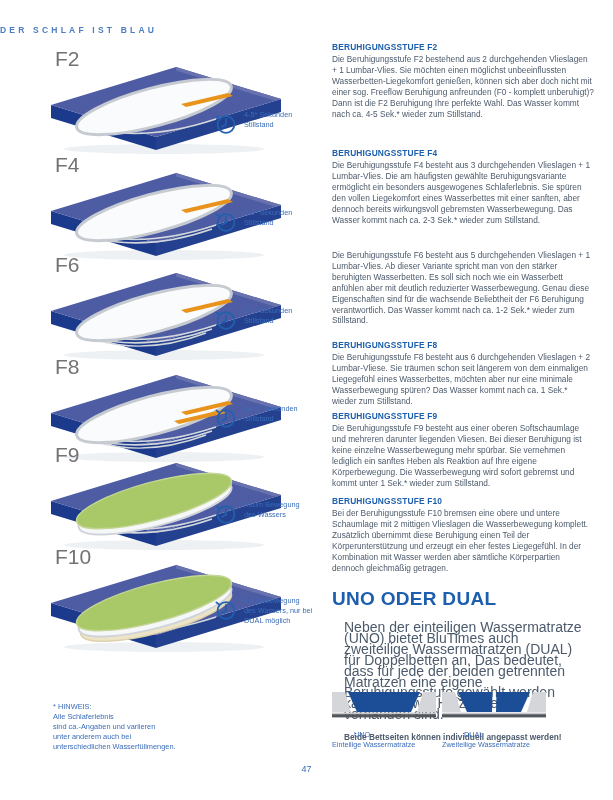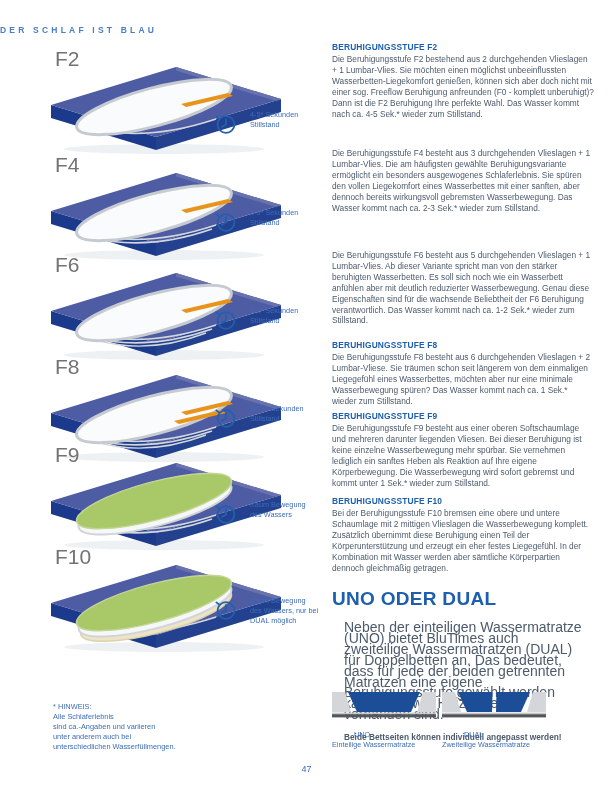--- a/index.html
+++ b/index.html
@@ -8,21 +8,21 @@
     font-family:"Liberation Sans",sans-serif;color:#4c5a6b;
   }
   .header{
     position:absolute;top:25px;left:0;width:613px;text-align:left;
     font-size:8.5px;font-weight:bold;letter-spacing:3.2px;color:#4a7dc2;
   }
   
   .level-left{position:absolute;left:0;width:330px;height:112px;}
   .f-label{position:absolute;left:55px;top:0;font-size:21px;color:#737373;line-height:1;}
   .mattress{position:absolute;left:36px;top:7px;}
-  .clock-row{position:absolute;left:213px;display:flex;align-items:flex-start;gap:13px;}
+  .clock-row{position:absolute;left:213px;display:flex;align-items:flex-start;gap:7px;}
   .clock-svg{flex:0 0 auto;margin-top:1px;}
   .clock-caption{font-size:7.3px;line-height:9.8px;color:#3a6cb8;white-space:pre-line;}
   
   .level-right{position:absolute;left:332px;width:262px;}
   .level-heading{margin:0 0 2px 0;font-size:8.4px;font-weight:bold;color:#1d5fae;letter-spacing:.15px;}
   .level-body{margin:0;font-size:8.3px;line-height:10.9px;color:#4c5a6b;}
   .uno-section{position:absolute;left:332px;top:588px;width:262px;}
   .uno-heading{margin:0 0 10px 0;font-size:19px;font-weight:bold;color:#1d5fae;letter-spacing:.3px;}
   .uno-body{margin:12px;font-size:14px;line-height:10.9px;color:#4c5a6b;}
   .uno-body-bold{margin:0;font-size:8.3px;line-height:10.9px;color:#4c5a6b;font-weight:bold;padding-left:12px;}
@@ -210,20 +210,21 @@
 des Wassers, nur bei
 DUAL möglich</div>
     </div>
   </div>
 
   <div class="level-right" style="top:42px">
     <h3 class="level-heading">BERUHIGUNGSSTUFE F2</h3>
     <p class="level-body">Die Beruhigungsstufe F2 bestehend aus 2 durchgehenden Vlieslagen + 1 Lumbar-Vlies. Sie möchten einen möglichst unbeeinflussten Wasserbetten-Liegekomfort genießen, können sich aber doch nicht mit einer sog. Freeflow Beruhigung anfreunden (F0 - komplett unberuhigt)? Dann ist die F2 Beruhigung Ihre perfekte Wahl. Das Wasser kommt nach ca. 4-5 Sek.* wieder zum Stillstand.</p>
   </div>
   <div class="level-right" style="top:148px">
+    <h3 class="level-heading">BERUHIGUNGSSTUFE F4</h3>
     <p class="level-body">Die Beruhigungsstufe F4 besteht aus 3 durchgehenden Vlieslagen + 1 Lumbar-Vlies. Die am häufigsten gewählte Beruhigungsvariante ermöglicht ein besonders ausgewogenes Schlaferlebnis. Sie spüren den vollen Liegekomfort eines Wasserbettes mit einer sanften, aber dennoch bereits wirkungsvoll gebremsten Wasserbewegung. Das Wasser kommt nach ca. 2-3 Sek.* wieder zum Stillstand.</p>
   </div>
   <div class="level-right" style="top:250px">
     <p class="level-body">Die Beruhigungsstufe F6 besteht aus 5 durchgehenden Vlieslagen + 1 Lumbar-Vlies. Ab dieser Variante spricht man von den stärker beruhigten Wasserbetten. Es soll sich noch wie ein Wasserbett anfühlen aber mit deutlich reduzierter Wasserbewegung. Genau diese Eigenschaften sind für die wachsende Beliebtheit der F6 Beruhigung verantwortlich. Das Wasser kommt nach ca. 1-2 Sek.* wieder zum Stillstand.</p>
   </div>
   <div class="level-right" style="top:340px">
     <h3 class="level-heading">BERUHIGUNGSSTUFE F8</h3>
     <p class="level-body">Die Beruhigungsstufe F8 besteht aus 6 durchgehenden Vlieslagen + 2 Lumbar-Vliese. Sie träumen schon seit längerem von dem einmaligen Liegegefühl eines Wasserbettes, möchten aber nur eine minimale Wasserbewegung spüren? Das Wasser kommt nach ca. 1 Sek.* wieder zum Stillstand.</p>
   </div>
   <div class="level-right" style="top:411px">

